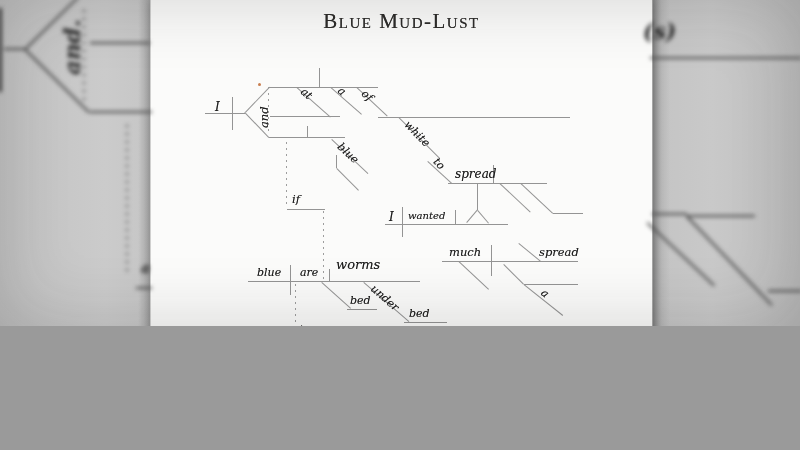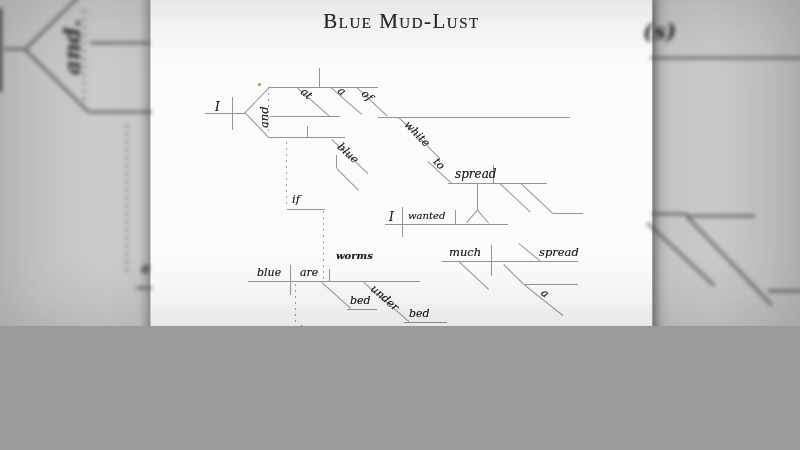--- a/index.html
+++ b/index.html
@@ -136,21 +136,21 @@
       <span class="w" style="left: 439px; top: 156px; font-size: 11px; transform: rotate(45deg);">to</span>
       <span class="w" style="left: 455px; top: 168px; font-size: 12px;">spread</span>
       <span class="w" style="left: 389px; top: 211px; font-size: 12px;">I</span>
       <span class="w" style="left: 408px; top: 211px; font-size: 10px;">wanted</span>
       <span class="w" style="left: 449px; top: 247px; font-size: 11.5px;">much</span>
       <span class="w" style="left: 539px; top: 247px; font-size: 11.5px;">spread</span>
       <span class="w" style="left: 546px; top: 287px; font-size: 11px; transform: rotate(40deg);">a</span>
       <span class="w" style="left: 292px; top: 194px; font-size: 11.5px;">if</span>
       <span class="w" style="left: 257px; top: 267px; font-size: 11px;">blue</span>
       <span class="w" style="left: 300px; top: 267px; font-size: 11px;">are</span>
-      <span class="w" style="left: 336px; top: 251px; font-size: 10px; font-weight: bold;">worms</span>
+      <span class="w" style="left: 336px; top: 258px; font-size: 13px;">worms</span>
       <span class="w" style="left: 343px; top: 141px; font-size: 11px; transform: rotate(43deg);">blue</span>
       <span class="w" style="left: 350px; top: 295px; font-size: 11px;">bed</span>
       <span class="w" style="left: 376px; top: 283px; font-size: 11px; transform: rotate(41deg);">under</span>
       <span class="w" style="left: 409px; top: 308px; font-size: 11px;">bed</span>
       <span class="w" style="left: 381px; top: 333px; font-size: 11px; transform: rotate(41deg);">the</span>
       <span class="w" style="left: 301px; top: 324px; font-size: 11px; transform: rotate(42deg);">better</span>
       <span class="w" style="left: 298px; top: 342px; font-size: 11px; transform: rotate(41deg);">much</span>
       <div class="artifact" style="left: 258px; top: 83px; background: rgb(200, 126, 79);"></div>
     </div>
   <div id="vignette"></div>

